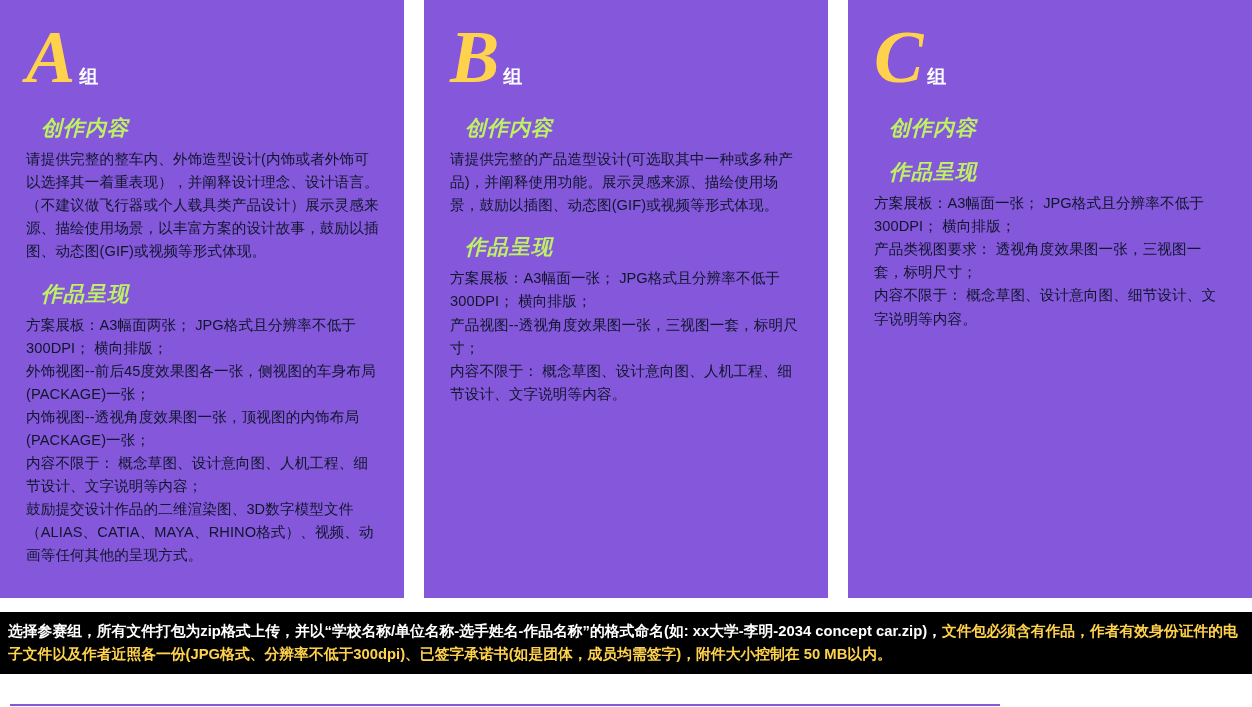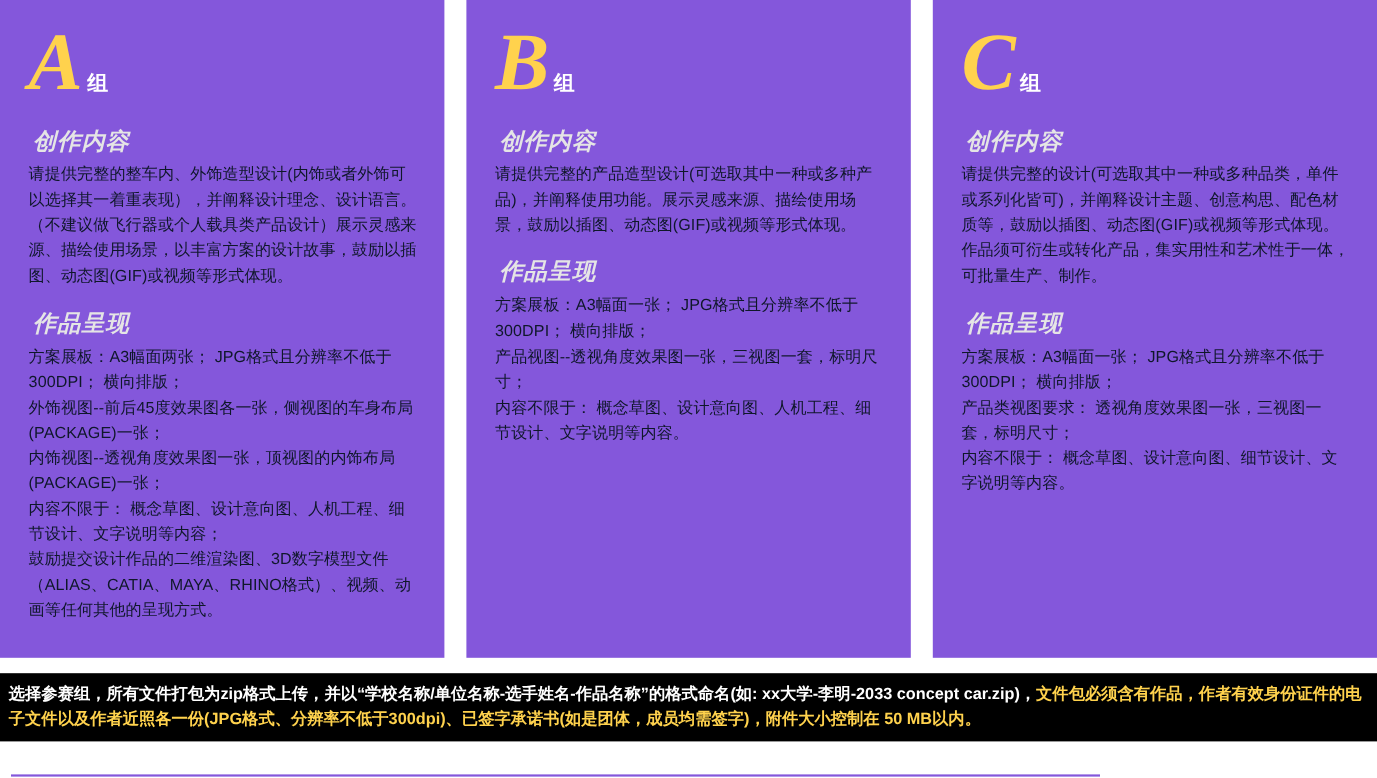--- a/index.html
+++ b/index.html
@@ -55,22 +55,22 @@
     color: #ffffff;
     font-weight: bold;
     margin-left: 6px;
     padding-bottom: 6px;
   }
   .section-title {
     font-family: "Liberation Serif", serif;
     font-weight: bold;
     font-style: italic;
     font-size: 21px;
-    color: #e5e5e5;
-    margin: 16px 0 6px 4px;
+    color: #bef264;
+    margin: 16px 0 6px 15px;
     letter-spacing: 1px;
   }
   .section-title.first { margin-top: 22px; }
   .body-text {
     font-size: 14.6px;
     line-height: 1.58;
     color: #0f172a;
     white-space: pre-line;
     letter-spacing: 0.1px;
   }
@@ -152,27 +152,26 @@
 产品视图--透视角度效果图一张，三视图一套，标明尺寸；
 内容不限于： 概念草图、设计意向图、人机工程、细节设计、文字说明等内容。</div>
     </div>
 
     <div class="card c3">
       <div class="group-head">
         <span class="group-letter">C</span>
         <span class="group-suffix">组</span>
       </div>
       <div class="section-title first">创作内容</div>
-      <div class="body-text">请提供完整的设计(可选取其中一种或多种品类，单件或系列化皆可)，并阐释设计主题、创意构思、配色材质等，鼓励以插图、动态图(GIF)或视频等形式体现。作品须可衍生或转化产品，集实用性和艺术性于一体，可批量生产、制作。</div>
       <div class="section-title">作品呈现</div>
       <div class="body-text">方案展板：A3幅面一张； JPG格式且分辨率不低于300DPI； 横向排版；
 产品类视图要求： 透视角度效果图一张，三视图一套，标明尺寸；
 内容不限于： 概念草图、设计意向图、细节设计、文字说明等内容。</div>
     </div>
 
   </div>
 
   <div class="notice-bar"></div>
-  <div class="notice-text"><span>选择参赛组，所有文件打包为zip格式上传，并以“学校名称/单位名称-选手姓名-作品名称”的格式命名(如: xx大学-李明-2033 concept car.zip)，</span><span class="hl">文件包必须含有作品，作者有效身份证件的电子文件以及作者近照各一份(JPG格式、分辨率不低于300dpi)、已签字承诺书(如是团体，成员均需签字)，附件大小控制在 50 MB以内。</span></div>
+  <div class="notice-text"><span>选择参赛组，所有文件打包为zip格式上传，并以“学校名称/单位名称-选手姓名-作品名称”的格式命名(如: xx大学-李明-2034 concept car.zip)，</span><span class="hl">文件包必须含有作品，作者有效身份证件的电子文件以及作者近照各一份(JPG格式、分辨率不低于300dpi)、已签字承诺书(如是团体，成员均需签字)，附件大小控制在 50 MB以内。</span></div>
 
   <div class="strike-line"></div>
 
 </div>
 
 </body></html>

